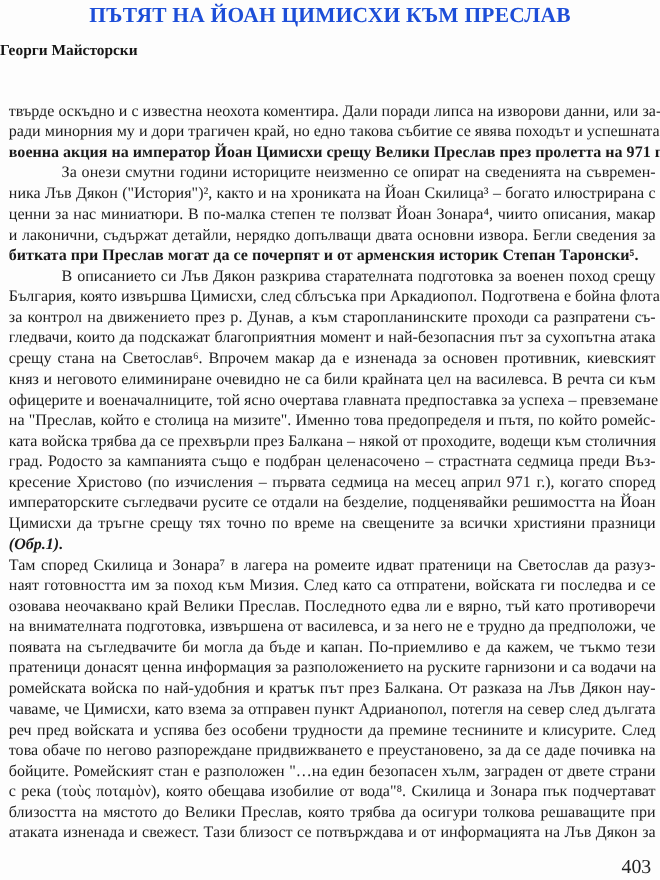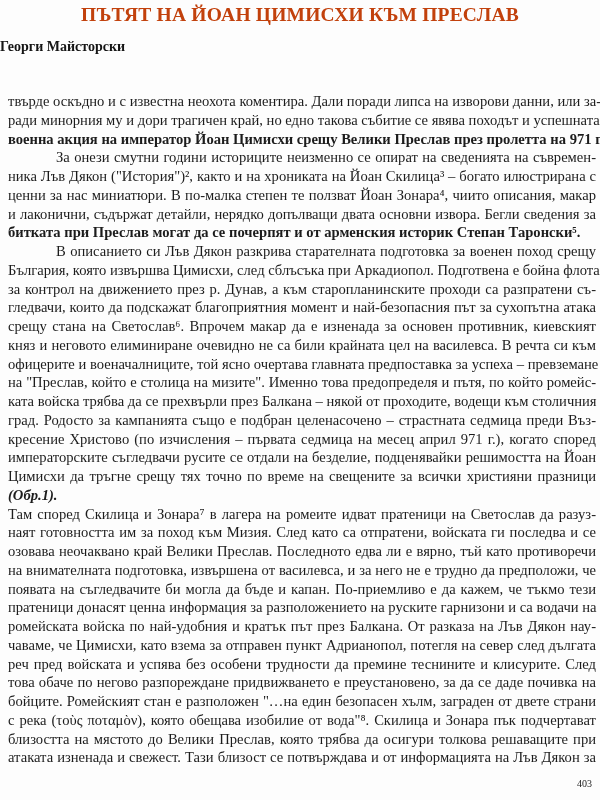--- a/index.html
+++ b/index.html
@@ -23,21 +23,21 @@
   }
   .title {
     position: absolute;
     top: 4px;
     left: 0;
     width: 600px;
     text-align: center;
     font-weight: bold;
     font-size: 19.5px;
     letter-spacing: 0.2px;
-    color: #c2410c;
+    color: #1d4ed8;
   }
   .author {
     position: absolute;
     top: 39px;
     left: 0;
     width: 600px;
     text-align: left;
     font-weight: bold;
     font-size: 14px;
     color: #151515;
@@ -63,21 +63,21 @@
     padding-left: 48px;
   }
   .line.last {
     text-align-last: left;
     font-weight: bold;
   }
   .page-number {
     position: absolute;
     top: 778px;
     right: 8px;
-    font-size: 10px;
+    font-size: 18px;
     color: #222;
   }
 </style>
 </head>
 <body>
 
 <div class="page">
   <div class="title">ПЪТЯТ НА ЙОАН ЦИМИСХИ КЪМ ПРЕСЛАВ</div>
   <div class="author">Георги Майсторски</div>
 

